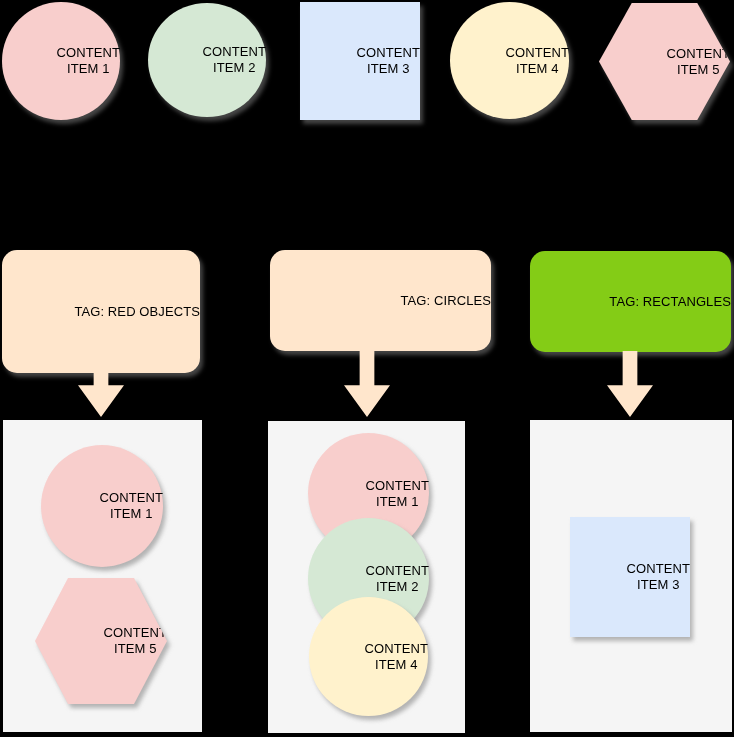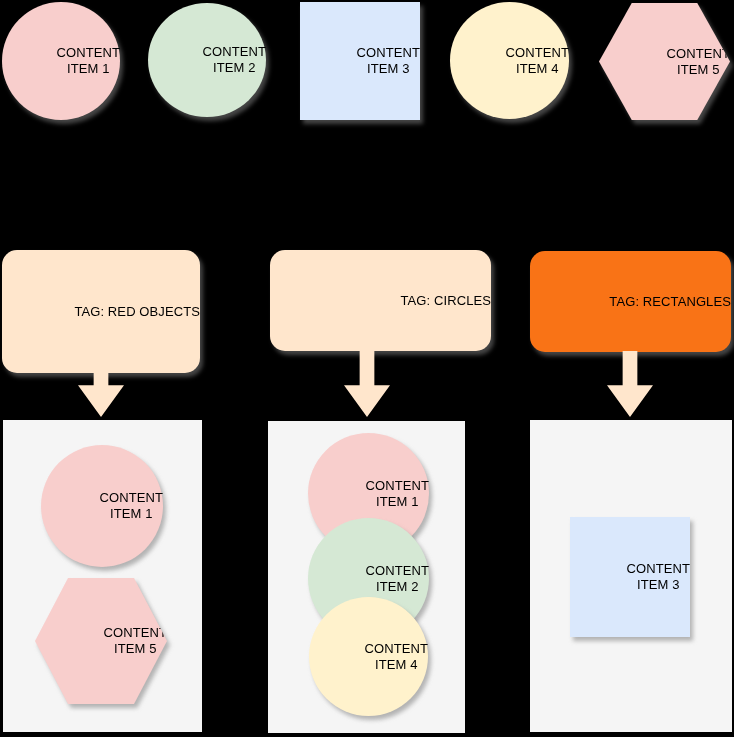--- a/index.html
+++ b/index.html
@@ -131,21 +131,21 @@
     </div>
   </div>
 
   <div class="shape tag2">
     <div class="fill rounded" style="background-color: rgb(255, 230, 204);">
       <span class="lbl">TAG: CIRCLES</span>
     </div>
   </div>
 
   <div class="shape tag3">
-    <div class="fill rounded" style="background-color: #f97316;">
+    <div class="fill rounded" style="background-color: #84cc16;">
       <span class="lbl">TAG: RECTANGLES</span>
     </div>
   </div>
 
   <div class="arrow arrow1">
     <div class="fill arrow-shape" style="background-color: rgb(255, 230, 204);"></div>
   </div>
   <div class="arrow arrow2">
     <div class="fill arrow-shape" style="background-color: rgb(255, 230, 204);"></div>
   </div>

